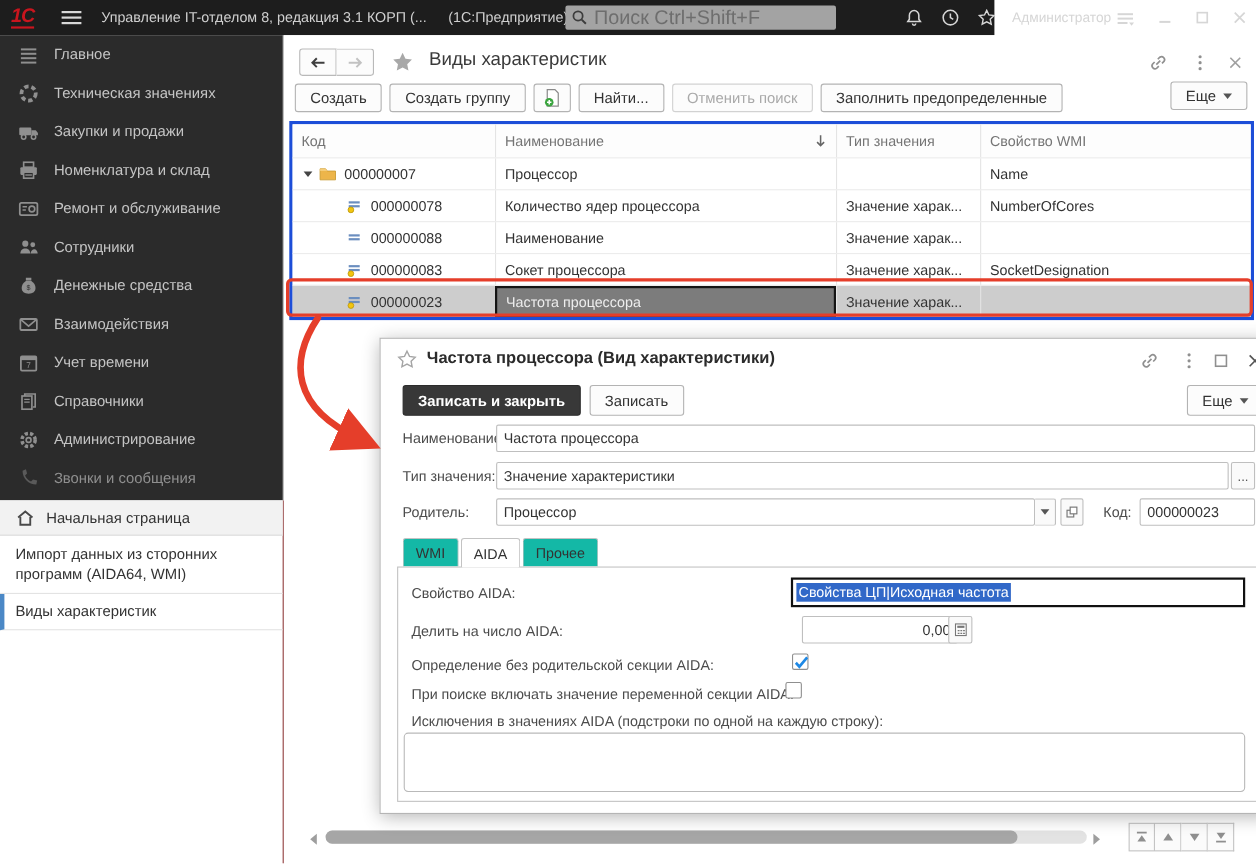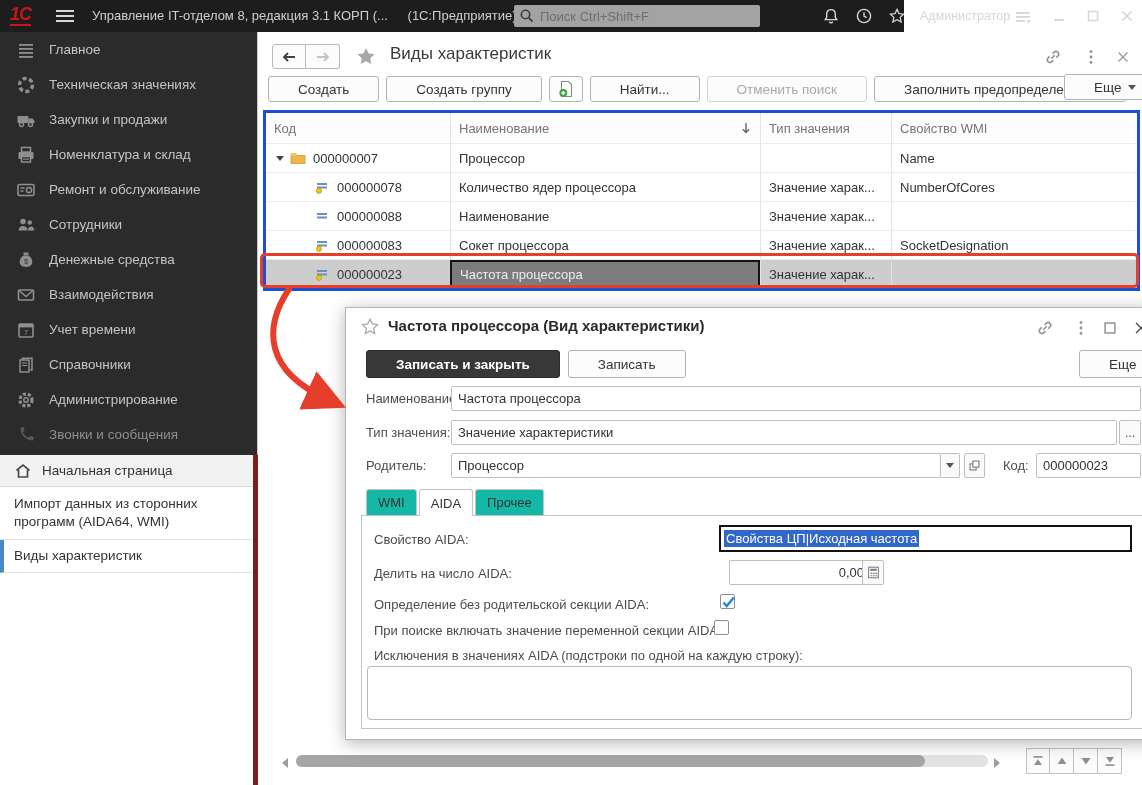--- a/index.html
+++ b/index.html
@@ -15,48 +15,48 @@
 
   
   .titlebar { position:absolute; left:0; top:0; width:904px; height:32px; background:#1d1d1d; }
   .logo { position:absolute; left:10px; top:4px; color:#c9151e; font-size:18px; font-weight:bold; font-style:italic; letter-spacing:-1px; border-bottom:2px solid #c9151e; line-height:20px; }
   .burger { position:absolute; left:56px; top:10px; width:18px; height:12px; }
   .burger i { display:block; height:2px; background:#d8d8d8; margin-bottom:3px; }
   .app-title { position:absolute; left:92px; top:8px; color:#cfcfcf; font-size:13px; white-space:nowrap; }
   .app-title .suffix { margin-left:16px; }
   .tb-search { position:absolute; left:514px; top:5px; width:246px; height:22px; background:#a3a3a3; border-radius:2px; }
   .tb-search svg { position:absolute; left:5px; top:3px; }
-  .tb-search input { width:100%; height:100%; background:transparent; border:none; outline:none; padding-left:26px; font-size:13px; color:#333; font-family:"Liberation Sans",sans-serif; }
+  .tb-search input { width:100%; height:100%; background:transparent; border:none; outline:none; padding-left:26px; font-size:18px; color:#333; font-family:"Liberation Sans",sans-serif; }
   .tb-search input::placeholder { color:#6e6e6e; }
   .tb-ico { position:absolute; top:7px; width:18px; height:18px; cursor:pointer; }
   .tb-user { position:absolute; left:920px; top:9px; color:#d6d6d6; font-size:12.5px; }
   .winbtn { position:absolute; top:8px; width:16px; height:16px; }
 
   
   .sidebar-dark { position:absolute; left:0; top:32px; width:258px; height:423px; background:#2b2b2b; border-right:1px solid #c9c9c9; }
   .side-item { display:flex; align-items:center; height:35px; padding-left:16px; color:#c4c4c4; font-size:13.5px; cursor:pointer; }
   .side-item svg { width:20px; height:20px; margin-right:13px; flex:none; }
-  .sidebar-light { position:absolute; left:0; top:455px; width:258px; height:330px; background:#fff; border-right:5px solid #7f1d1d; }
+  .sidebar-light { position:absolute; left:0; top:455px; width:258px; height:330px; background:#fff; border-right:1px solid #7f1d1d; }
   .home-row { display:flex; align-items:center; height:32px; background:#f2f2f2; border-bottom:1px solid #dcdcdc; padding-left:14px; font-size:13.5px; color:#333; cursor:pointer; }
   .home-row svg { width:18px; height:18px; margin-right:10px; }
   .link-row { padding:8px 16px 8px 14px; border-bottom:1px solid #e3e3e3; font-size:13.5px; color:#333; line-height:18px; cursor:pointer; }
   .link-row.active { border-left:4px solid #4b88c6; padding-left:10px; height:33px; display:flex; align-items:center; }
 
   
   .main { position:absolute; left:258px; top:32px; width:884px; height:753px; background:#fff; }
   .navpair { position:absolute; left:14px; top:12px; display:flex; }
   .navbtn { width:34px; height:25px; border:1px solid #b9b9b9; background:#fcfcfc; display:flex; align-items:center; justify-content:center; cursor:pointer; }
   .navbtn:first-child { border-radius:3px 0 0 3px; }
   .navbtn:last-child { border-radius:0 3px 3px 0; border-left:none; }
   .page-star { position:absolute; left:97px; top:14px; }
   .page-title { position:absolute; left:132px; top:12px; font-size:17px; color:#3a3a3a; }
   .hdr-ico { position:absolute; top:16px; width:18px; height:18px; cursor:pointer; }
 
   .toolbar { position:absolute; left:10px; top:42px; height:30px; display:flex; gap:7px; align-items:center; }
-  .btn { display:inline-flex; align-items:center; justify-content:center; height:26px; padding:0 29px; border:1px solid #b3b3b3; border-radius:3px; background:#fcfcfc; font-size:13.5px; color:#333; cursor:pointer; white-space:nowrap; }
+  .btn { display:inline-flex; align-items:center; justify-content:center; height:26px; padding:0 13px; border:1px solid #b3b3b3; border-radius:3px; background:#fcfcfc; font-size:13.5px; color:#333; cursor:pointer; white-space:nowrap; }
   .btn.icon-only { padding:0 7px; }
   .btn.disabled { color:#a9a9a9; border-color:#d2d2d2; cursor:default; }
   .btn .caret { width:0; height:0; border-left:4px solid transparent; border-right:4px solid transparent; border-top:5px solid #555; margin-left:7px; }
   .more-main { position:absolute; left:806px; top:42px; }
   .btn.dark { background:#383838; border-color:#2c2c2c; color:#fff; font-weight:bold; }
 
   
   .table { position:absolute; left:5px; top:78px; width:877px; border:3px solid #1d4ed8; }
   .trow { display:flex; height:29px; border-top:1px solid #ececec; background:#fff; }
   .thead { height:30px; border-top:none; background:#fdfdfd; }

